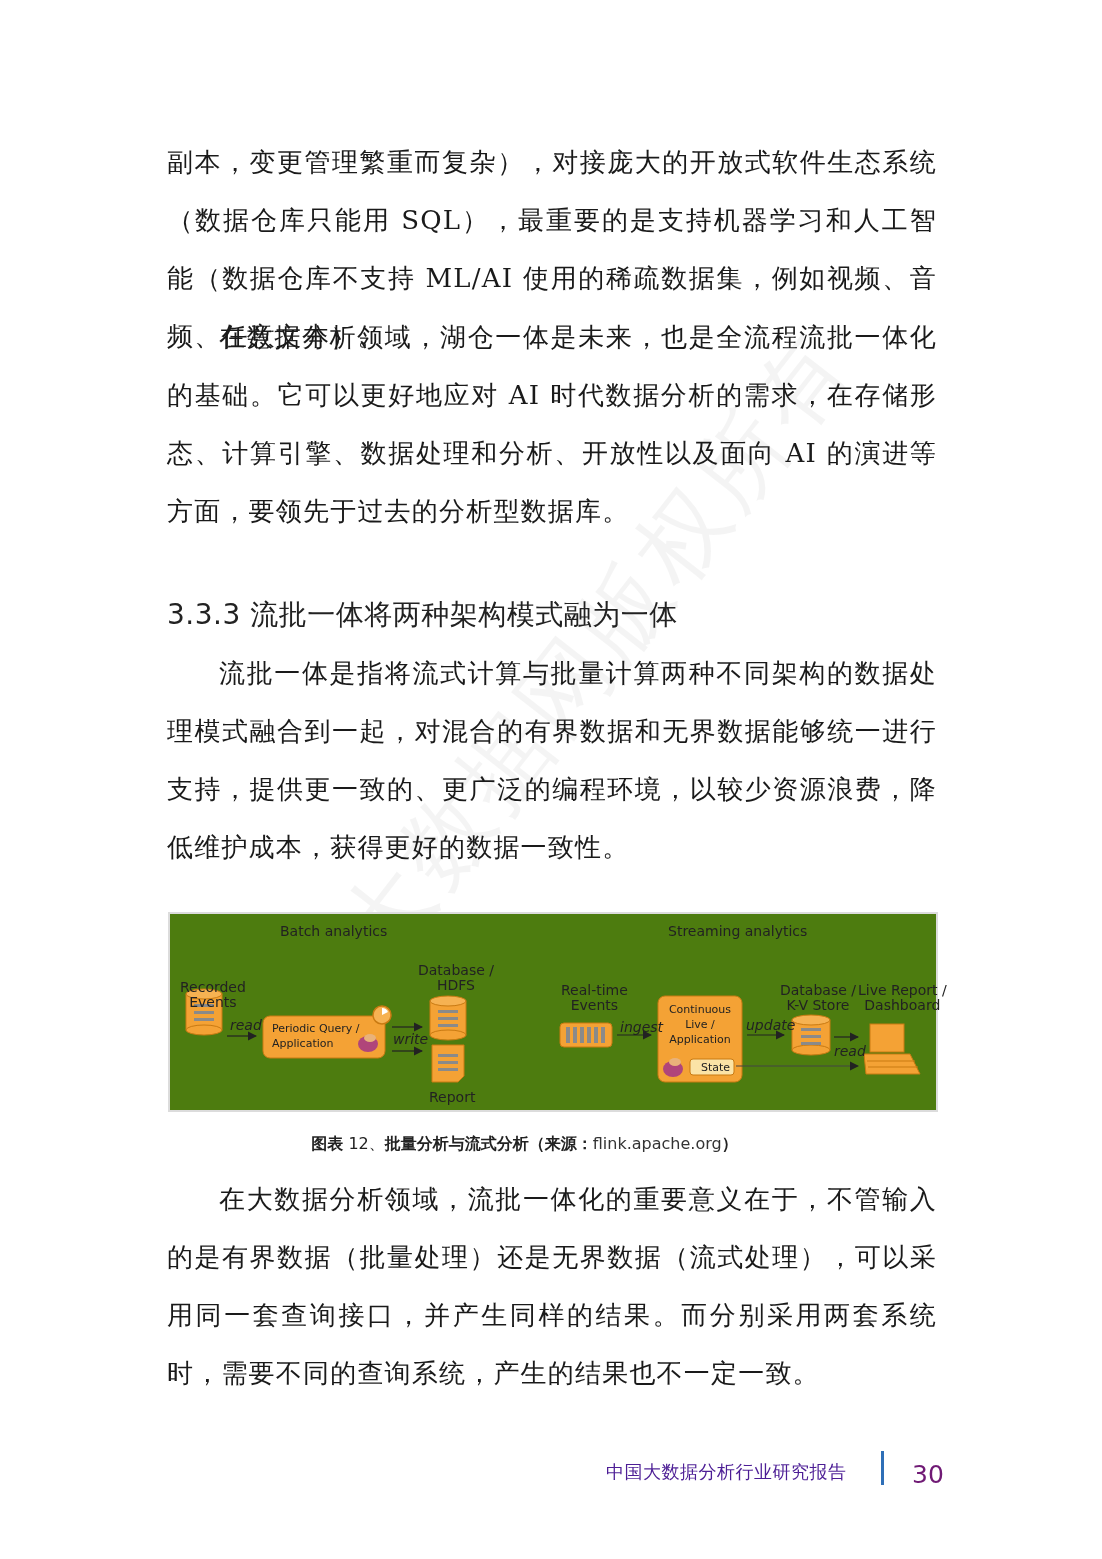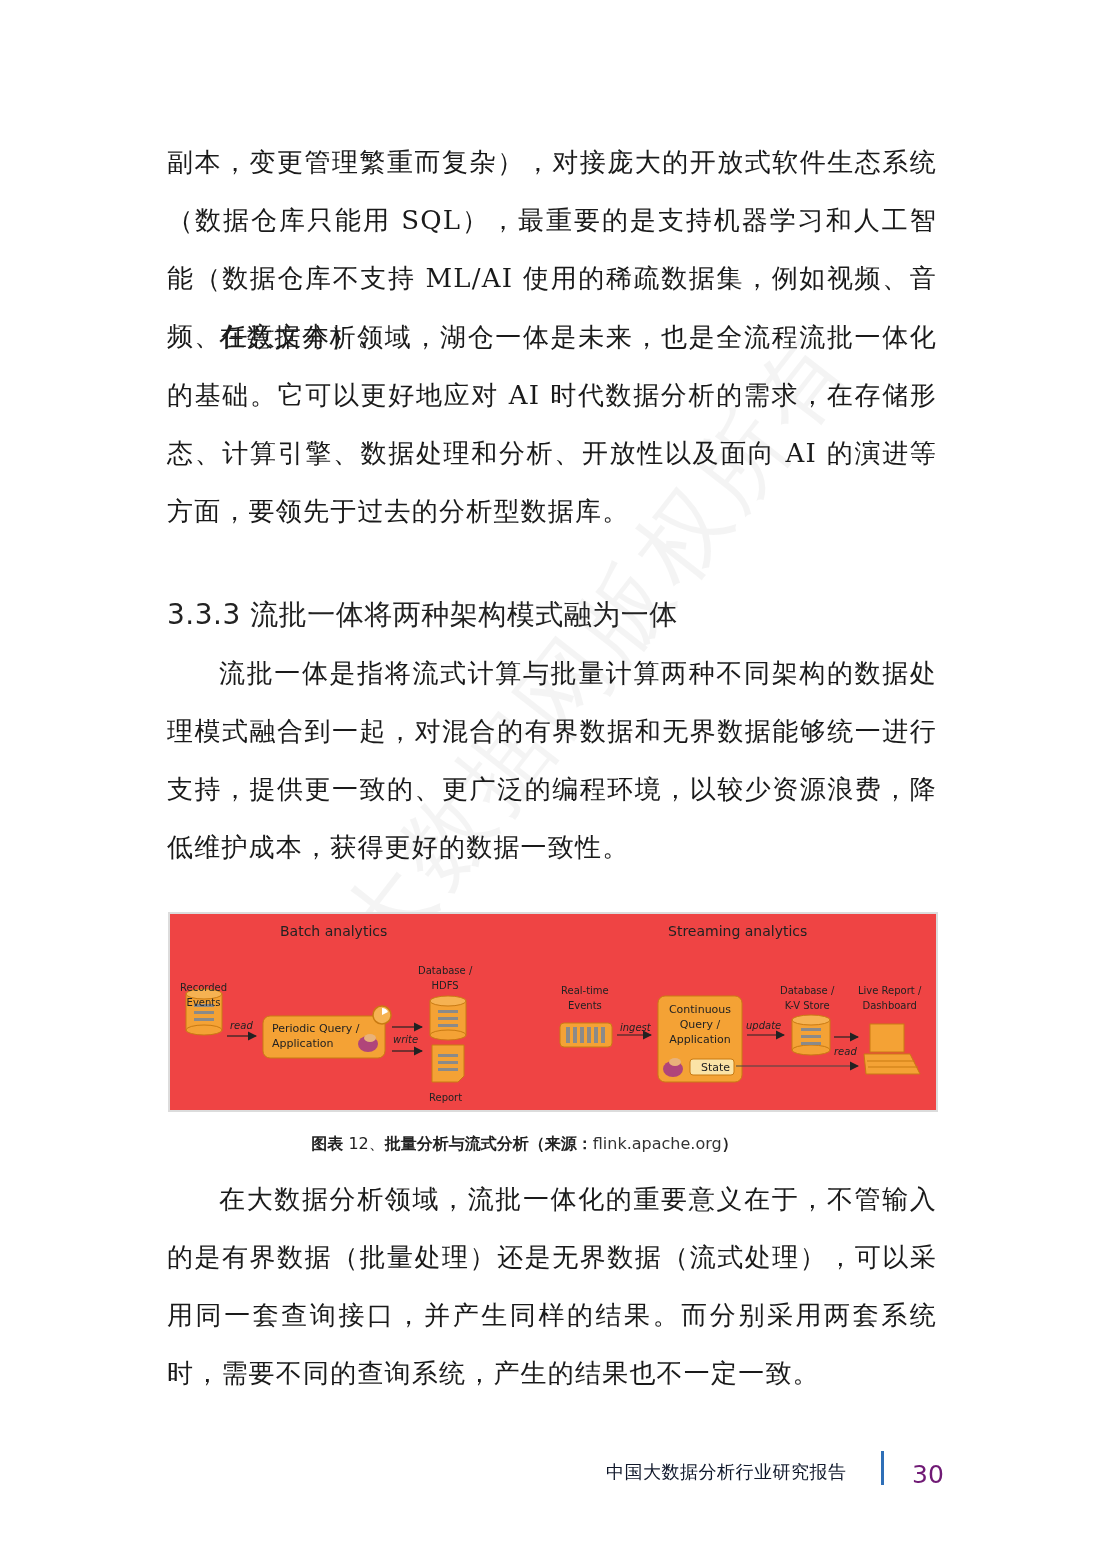--- a/index.html
+++ b/index.html
@@ -12,33 +12,33 @@
   .para { position: absolute; left: 167px; width: 770px; font-size: 26px; line-height: 58px;
           letter-spacing: 1.2px; text-align: justify; margin: 0; }
   .para.indent { text-indent: 52px; }
   #p1 { top: 133px; }
   #p2 { top: 308px; }
   #p3 { top: 644px; }
   #p4 { top: 1170px; }
   .heading { position: absolute; left: 167px; top: 596px; font-family: "DejaVu Sans", sans-serif;
              font-size: 28px; font-weight: normal; margin: 0; color: #222; letter-spacing: 0.5px; }
   .figure { position: absolute; left: 168px; top: 912px; width: 770px; height: 200px;
-            border: 2px solid #dcdcdc; background: #ef4444; box-sizing: border-box;
+            border: 2px solid #dcdcdc; background: #4d7c0f; box-sizing: border-box;
             font-family: "DejaVu Sans", sans-serif; color: #222; }
   .figure svg { position: absolute; left: 0; top: 0; }
-  .lbl { position: absolute; font-size: 10px; text-align: center; line-height: 15px; white-space: nowrap; }
+  .lbl { position: absolute; font-size: 14px; text-align: center; line-height: 15px; white-space: nowrap; }
   .title { font-size: 14px; }
   .it { font-style: italic; }
   .box-text { position: absolute; font-size: 11px; line-height: 15px; color: #222; }
   .caption { position: absolute; left: 0; width: 1049px; top: 1134px; text-align: center;
              font-family: "DejaVu Sans", sans-serif; font-size: 16px; color: #222; }
   .caption b { font-weight: bold; }
   .caption .src { color: #333; font-weight: normal; }
   .footer-text { position: absolute; left: 606px; top: 1460px; font-family: "DejaVu Sans", sans-serif;
-                 font-size: 18px; color: #0f172a; letter-spacing: 0.5px; }
+                 font-size: 18px; color: #4c1d95; letter-spacing: 0.5px; }
   .footer-bar { position: absolute; left: 881px; top: 1451px; width: 3px; height: 34px; background: #2e6fb7; }
   .page-num { position: absolute; left: 912px; top: 1460px; font-family: "DejaVu Sans", sans-serif;
               font-size: 25px; color: #701a75; }
 </style>
 </head>
 <body>
 
 <div class="watermark">中国大数据网版权所有</div>
 
 <p class="para" id="p1">副本，变更管理繁重而复杂），对接庞大的开放式软件生态系统（数据仓库只能用 SQL），最重要的是支持机器学习和人工智能（数据仓库不支持 ML/AI 使用的稀疏数据集，例如视频、音频、任意文本）。</p>
@@ -142,21 +142,21 @@
     <span>Database /</span><br><span>HDFS</span>
   </div>
   <div class="lbl" style="left:259px; top:176px;">Report</div>
 
   <div class="lbl title" style="left:498px; top:10px;">Streaming analytics</div>
   <div class="lbl" style="left:391px; top:69px;">
     <span>Real-time</span><br><span>Events</span>
   </div>
   <div class="lbl it" style="left:450px; top:106px;">ingest</div>
   <div class="box-text" style="left:492px; top:88px; width:76px; text-align:center;">
-    <span>Continuous</span><br><span>Query /</span><br><span>Application</span>
+    <span>Continuous</span><br><span>Live /</span><br><span>Application</span>
   </div>
   <div class="box-text" style="left:531px; top:146px;">State</div>
   <div class="lbl it" style="left:576px; top:104px;">update</div>
   <div class="lbl" style="left:610px; top:69px;">
     <span>Database /</span><br><span>K-V Store</span>
   </div>
   <div class="lbl it" style="left:664px; top:130px;">read</div>
   <div class="lbl" style="left:688px; top:69px;">
     <span>Live Report /</span><br><span>Dashboard</span>
   </div>

